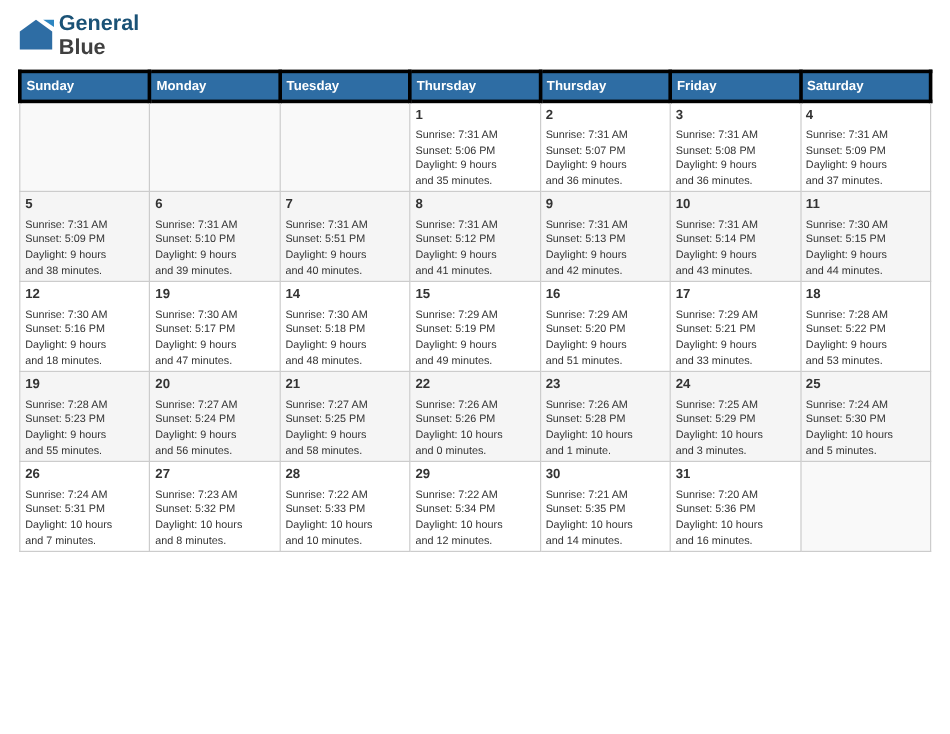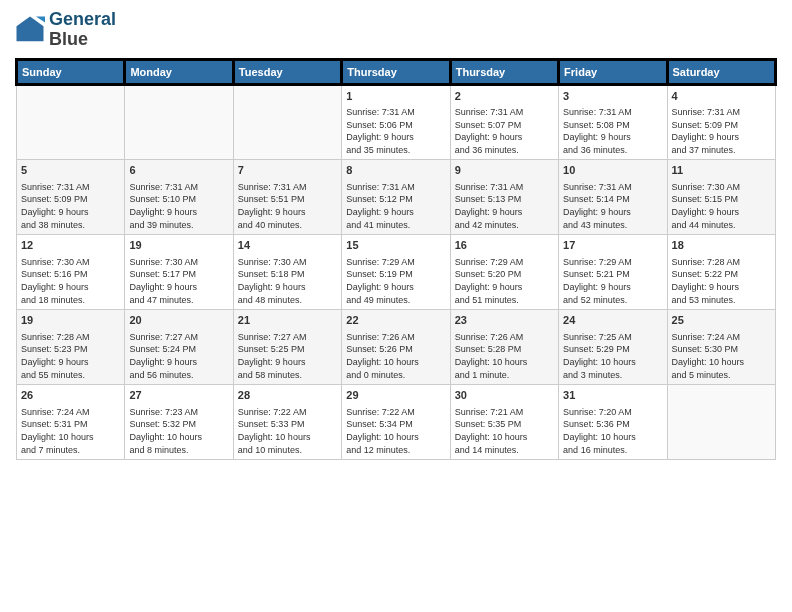--- a/index.html
+++ b/index.html
@@ -241,21 +241,21 @@
             <div>Sunrise: 7:29 AM</div>
             <div>Sunset: 5:20 PM</div>
             <div>Daylight: 9 hours</div>
             <div>and 51 minutes.</div>
           </td>
           <td>
             <span class="day-num">17</span>
             <div>Sunrise: 7:29 AM</div>
             <div>Sunset: 5:21 PM</div>
             <div>Daylight: 9 hours</div>
-            <div>and 52 minutes.</div>
+            <div>and 33 minutes.</div>
           </td>
           <td>
             <span class="day-num">18</span>
             <div>Sunrise: 7:28 AM</div>
             <div>Sunset: 5:22 PM</div>
             <div>Daylight: 9 hours</div>
             <div>and 53 minutes.</div>
           </td>
         </tr>
         <tr>

